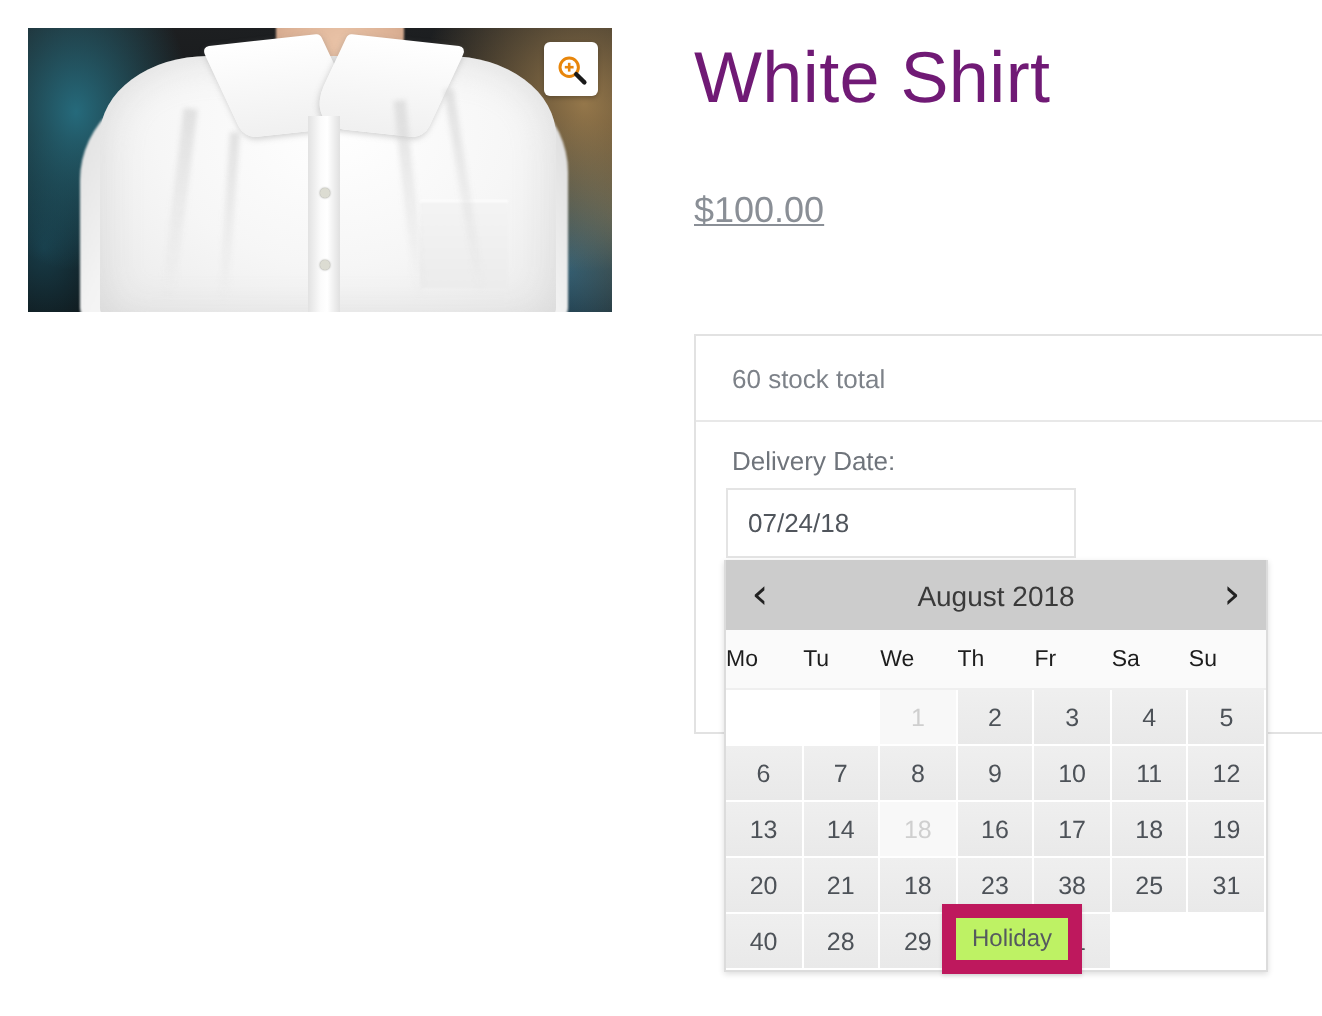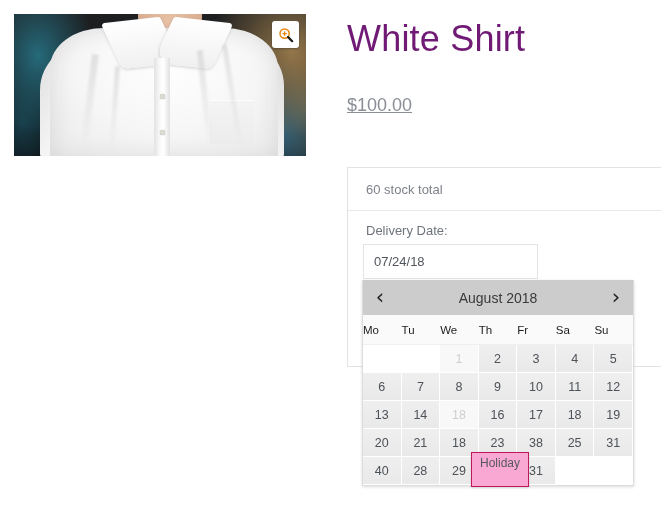--- a/index.html
+++ b/index.html
@@ -284,23 +284,23 @@
   }
   .dp-cell.disabled {
     background: #f8f8f8;
     color: #cfcfcf;
     cursor: default;
   }
   .dp-tooltip {
     position: absolute;
     left: 471px;
     top: 452px;
-    padding: 3px 8px 16px;
-    background: #f9a8d4;
-    border: 1px solid #be185d;
+    padding: 3px 8px 4px;
+    background: #bef264;
+    border: 7px solid #be185d;
     font-size: 12px;
     color: #55595f;
     white-space: nowrap;
     z-index: 20;
     box-shadow: 0 1px 2px rgba(0,0,0,0.12);
   }
 </style>
 </head>
 <body>
 

